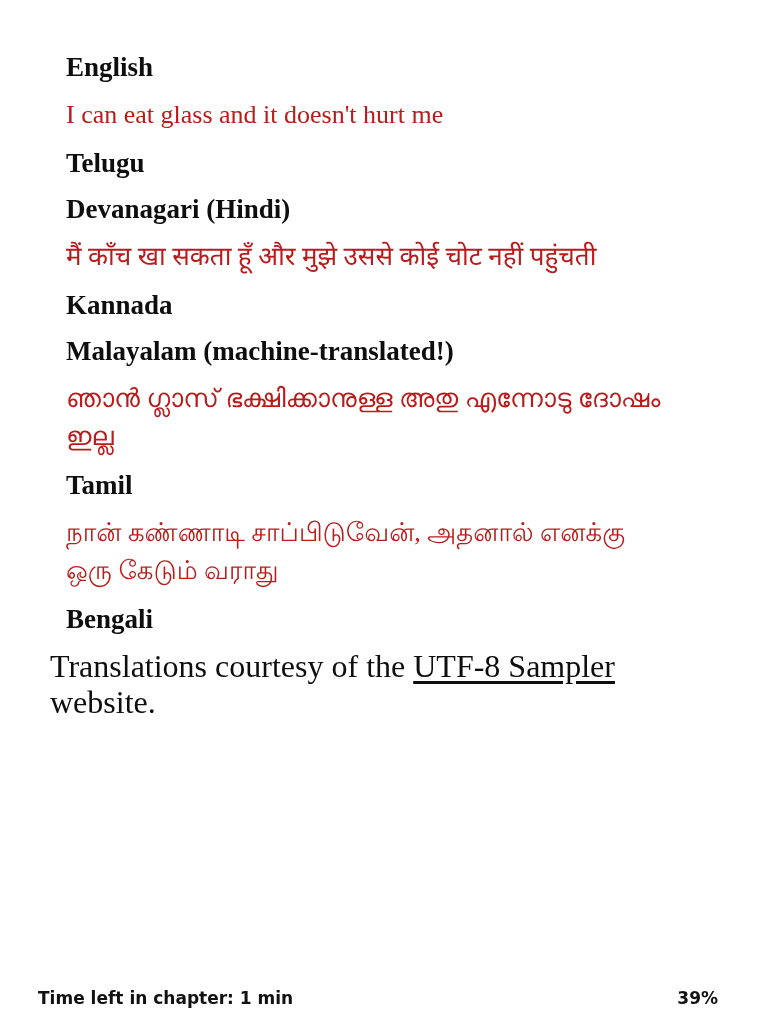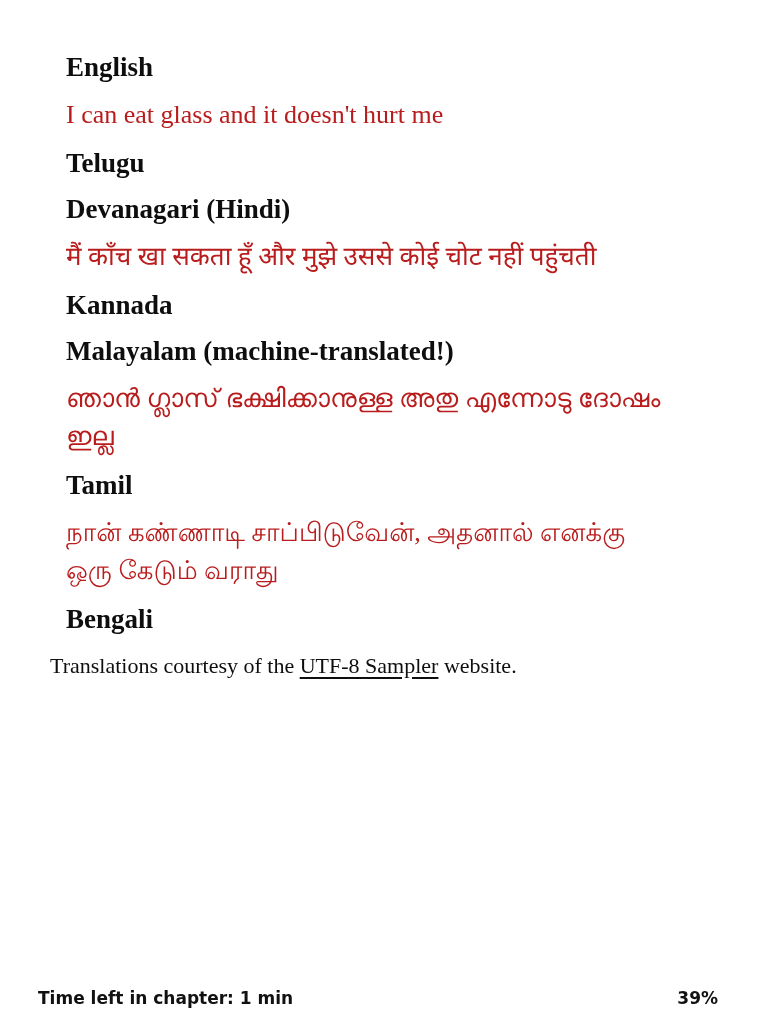--- a/index.html
+++ b/index.html
@@ -32,21 +32,21 @@
     color: #0e0e0e;
   }
   .body-line {
     font-size: 26px;
     line-height: 38px;
     color: #b91c1c;
     font-family: "Liberation Serif", "DejaVu Serif", "DejaVu Sans", serif;
     white-space: nowrap;
   }
   .credit-line {
-    font-size: 22px;
+    font-size: 32px;
     line-height: 36px;
     color: #0e0e0e;
   }
   .credit-link {
     text-decoration: underline;
     text-underline-offset: 4px;
     cursor: pointer;
     color: #0e0e0e;
   }
   .footer-bar {

